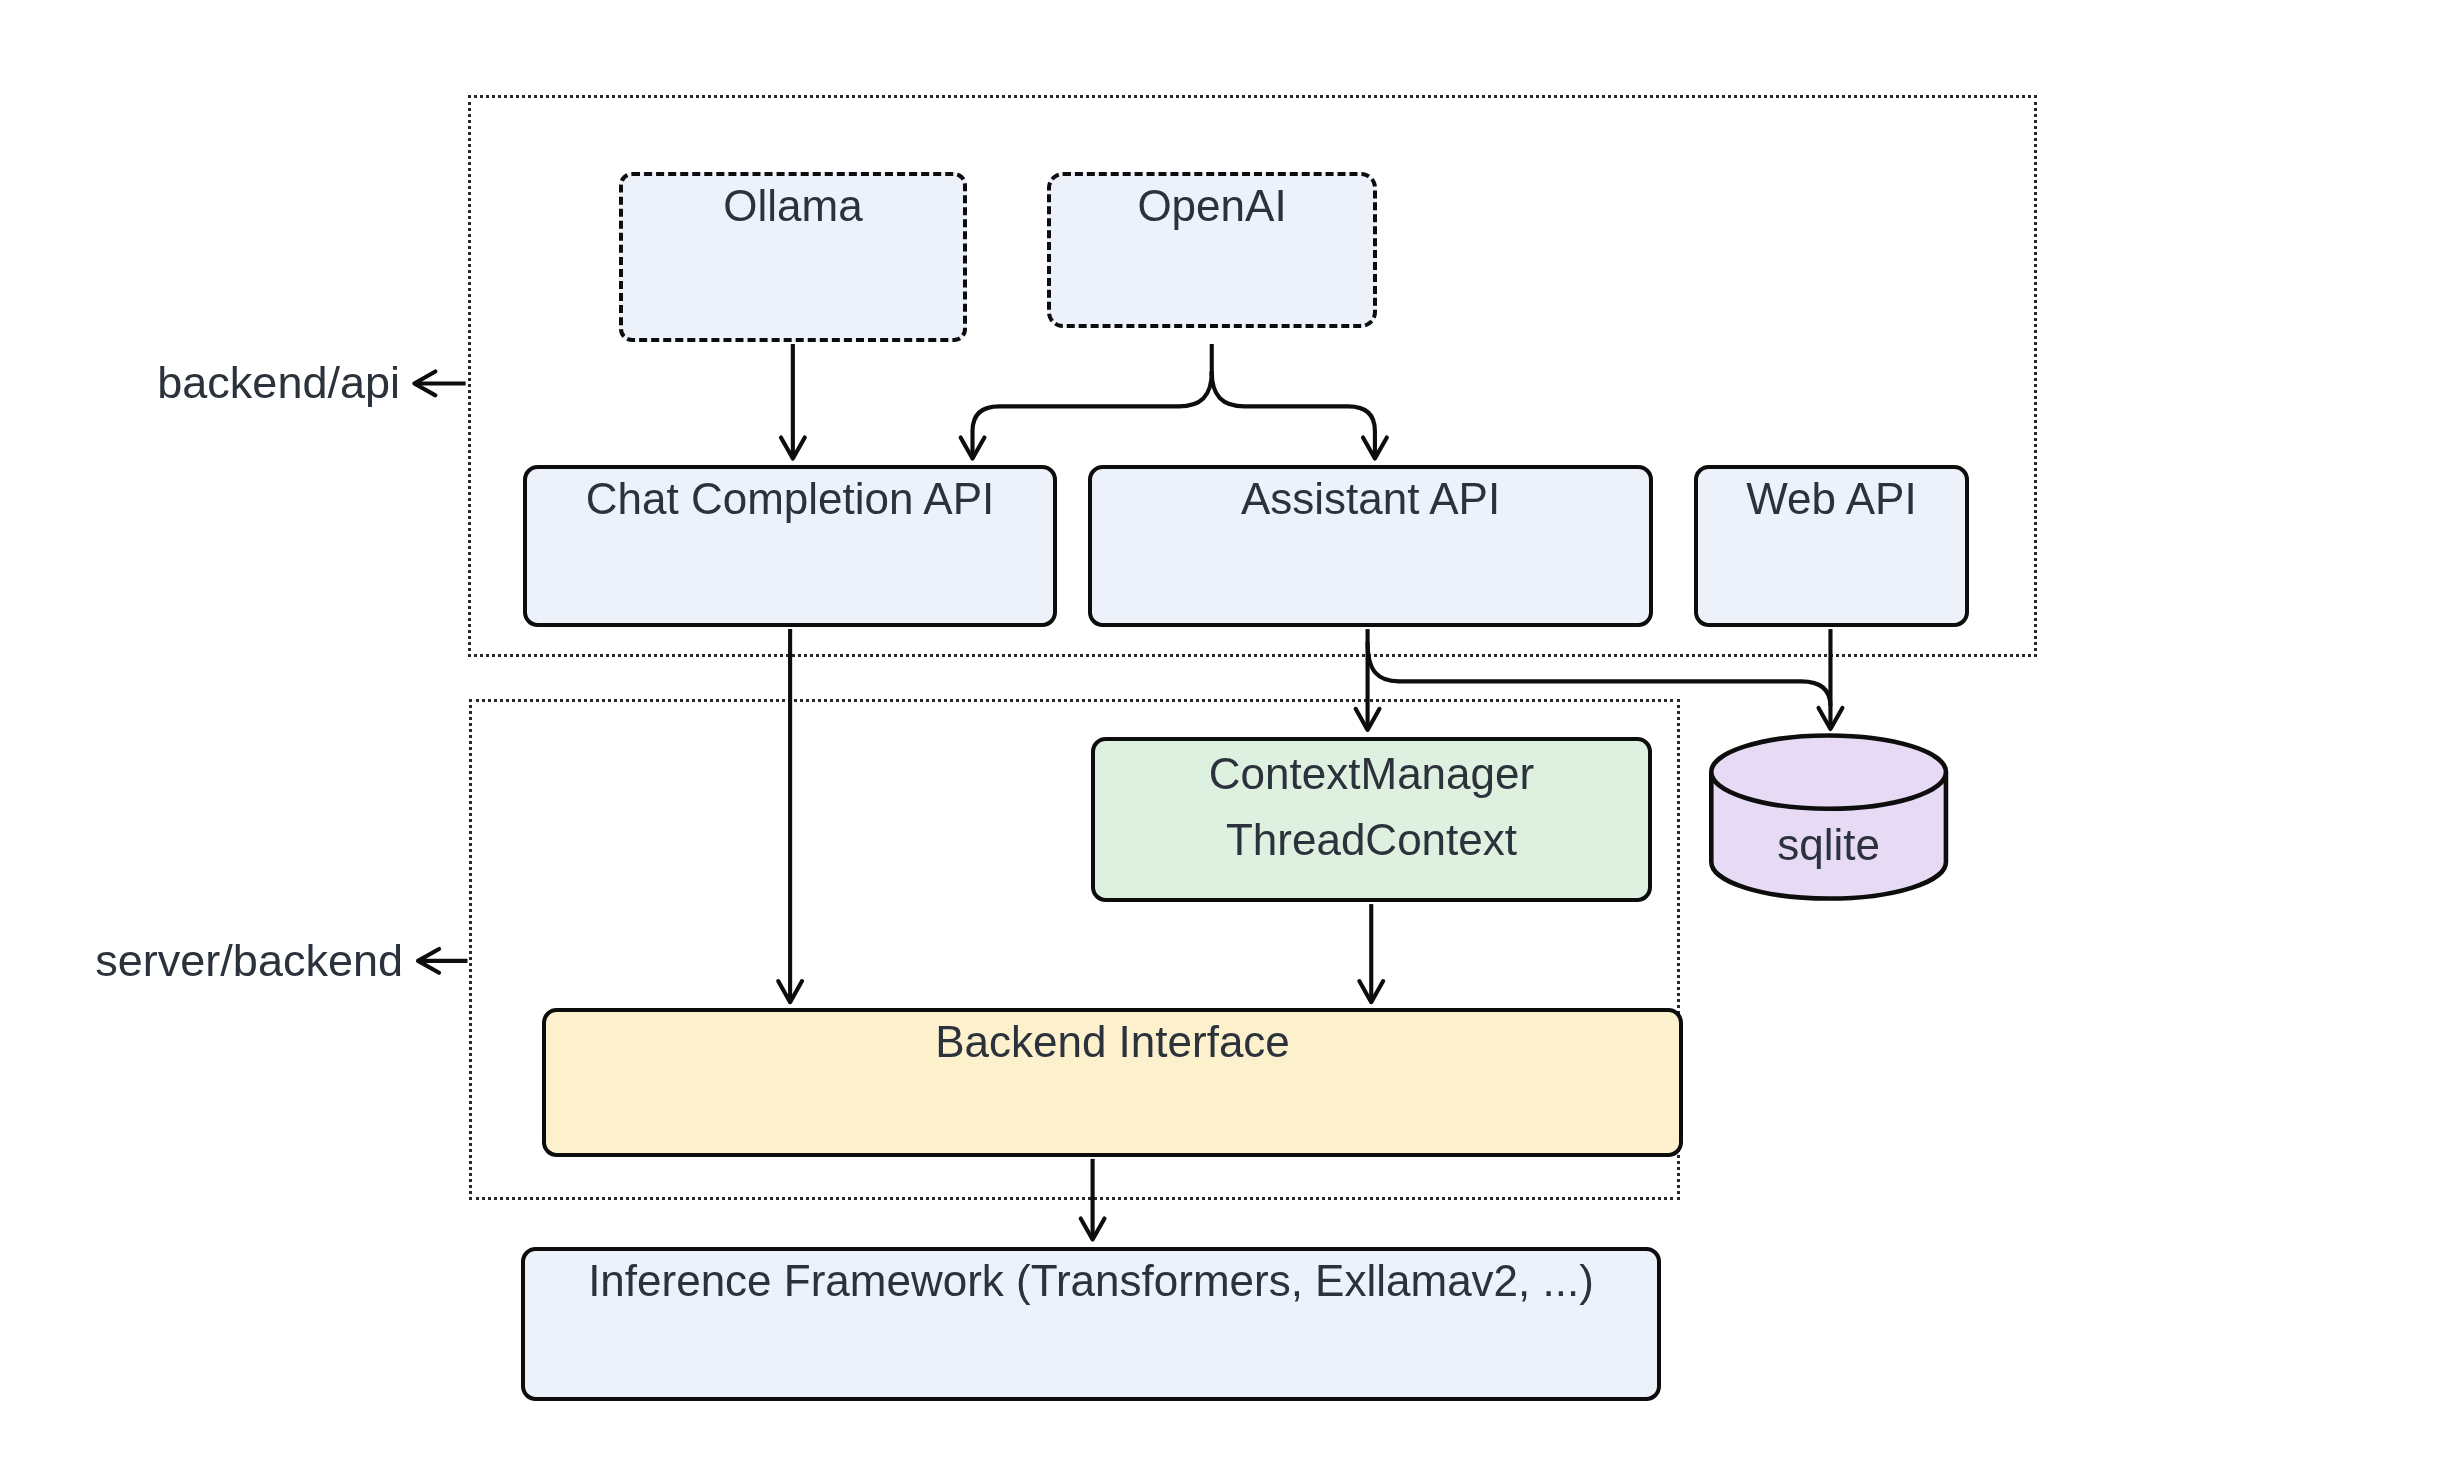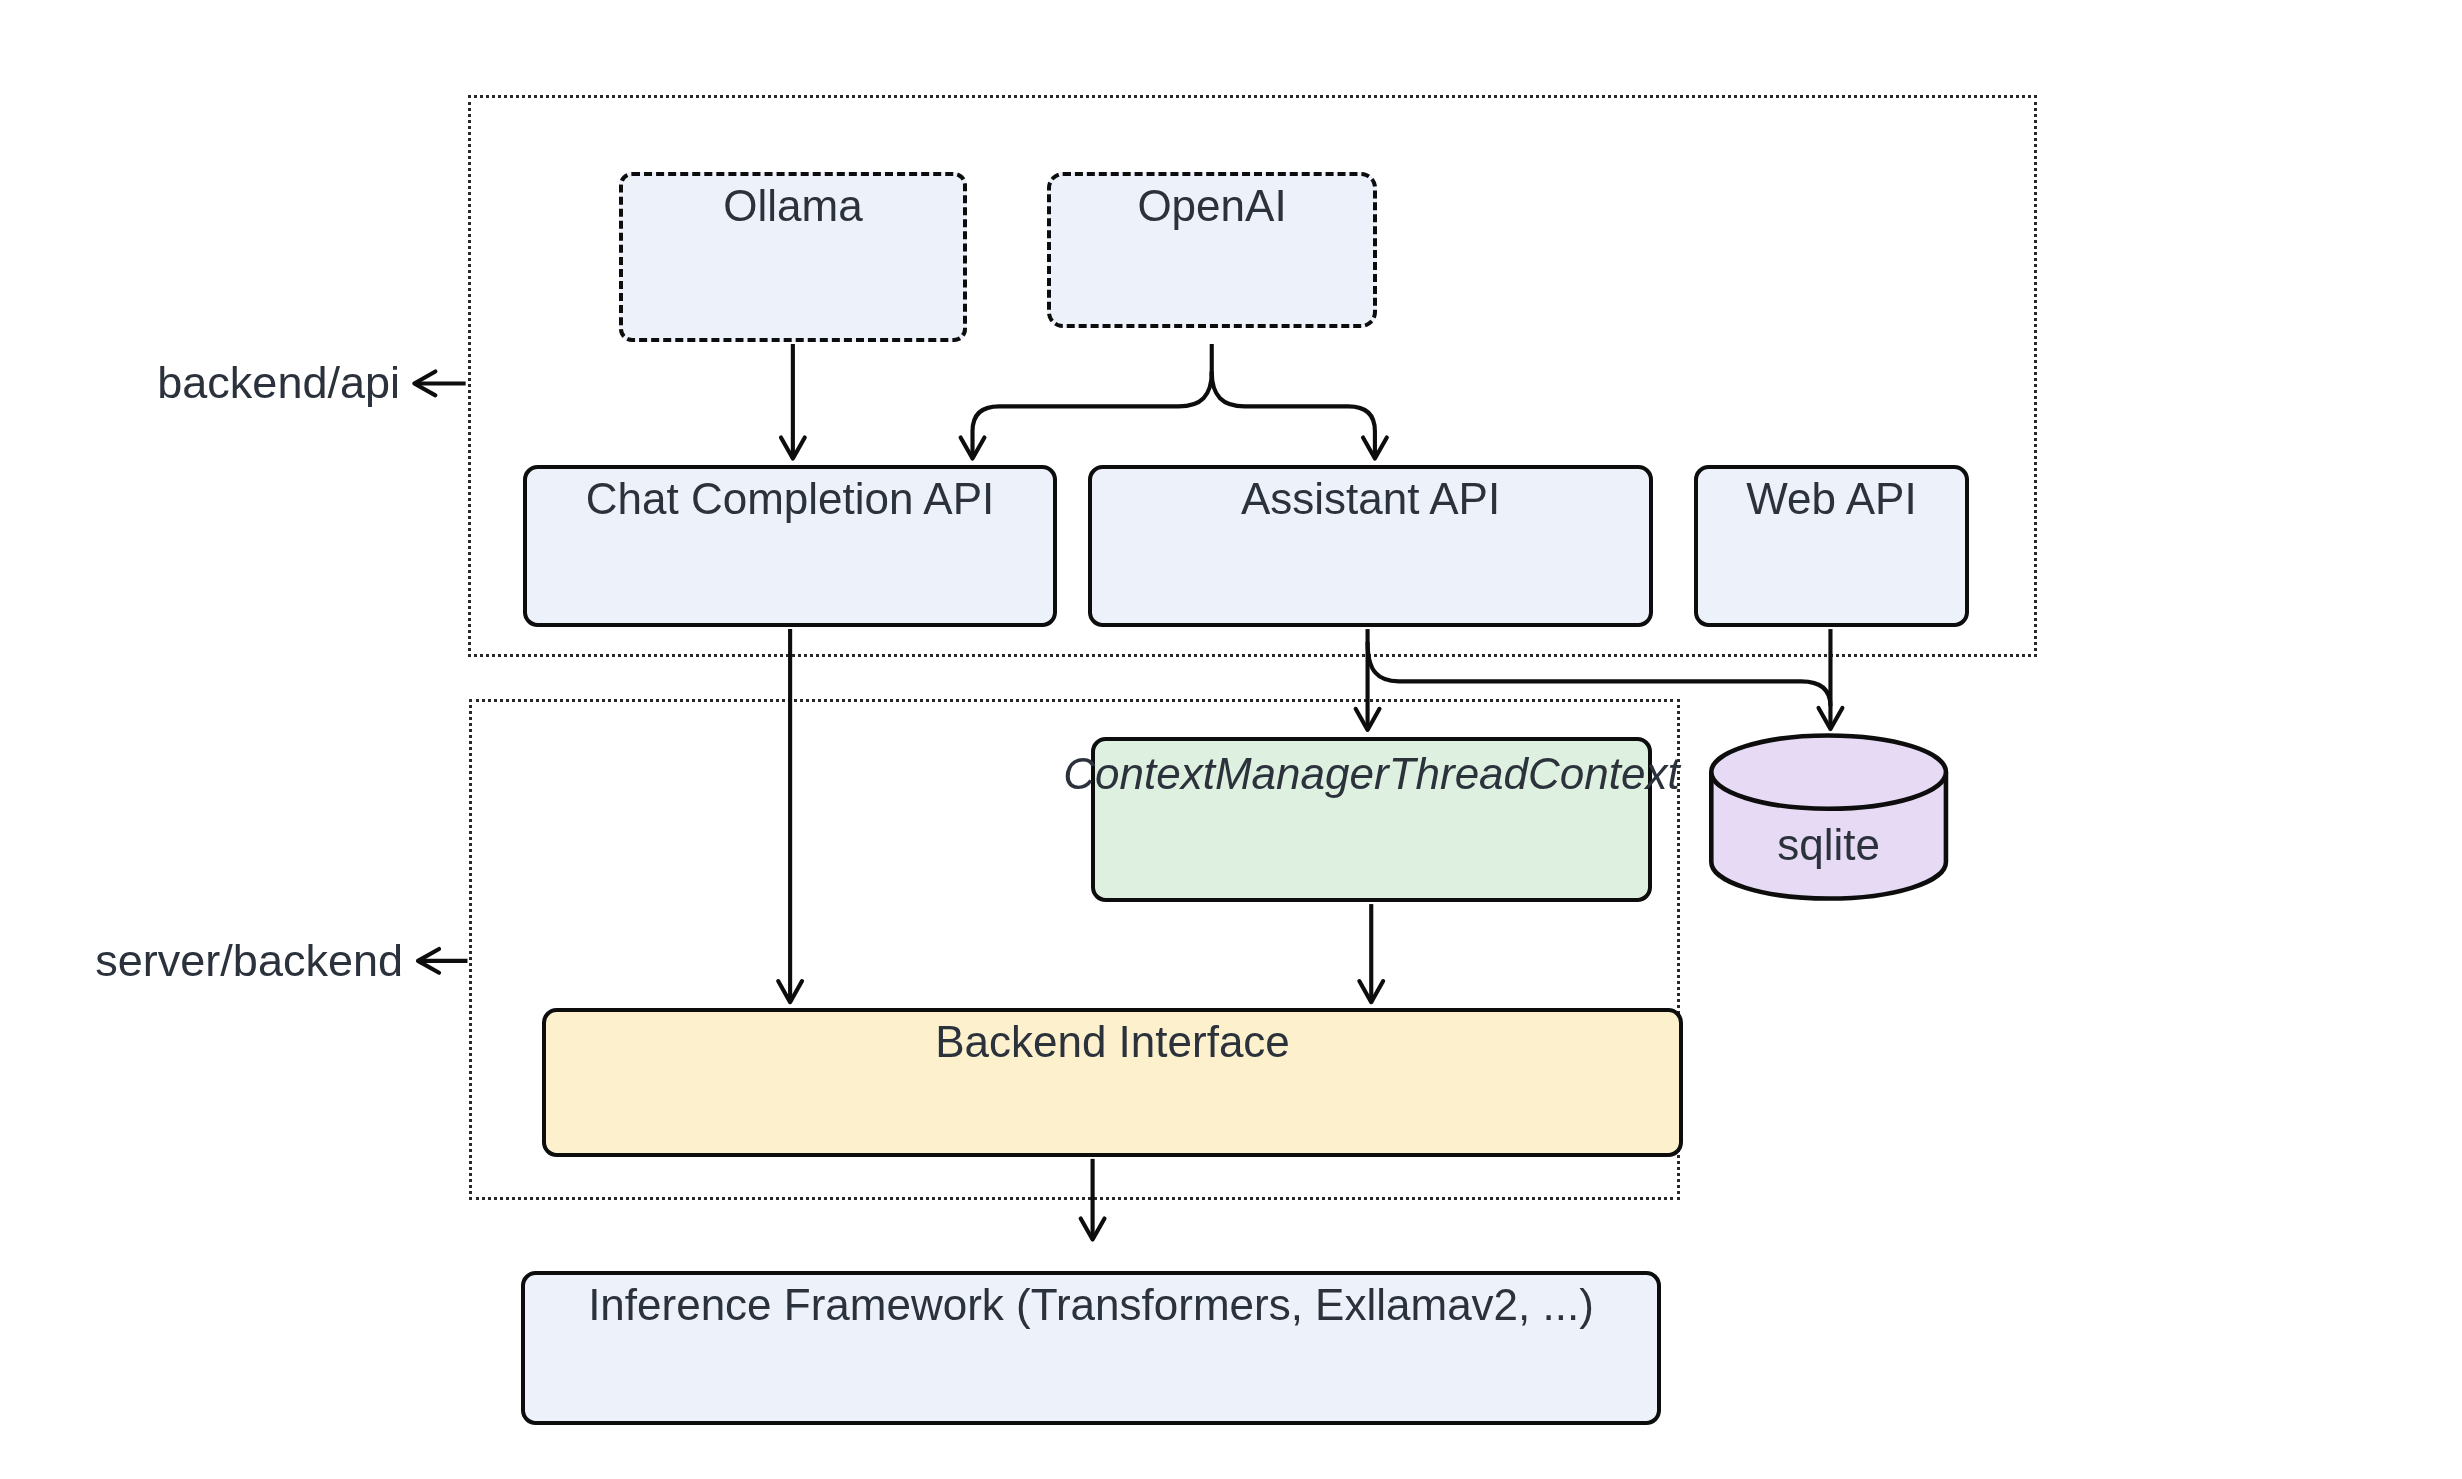--- a/index.html
+++ b/index.html
@@ -41,21 +41,21 @@
     border: 4.6px solid #0d0d0d;
     border-radius: 14.7px;
     z-index: 3;
   }
   .node.dashed {
     border-style: dashed;
     border-radius: 13px;
   }
   .node.green  { background: #def0df; }
   .node.yellow { background: #fdf0cd; }
-  .node .stack { display: flex; flex-direction: row; font-style: italic; }
+  .node .stack { display: flex; flex-direction: column; }
   .node .stack span { display: block; line-height: 66px; }
 
   
   .seclabel {
     font-size: 45px;
     line-height: 66px;
     white-space: nowrap;
     z-index: 3;
   }
   .seclabel.right-anchor { text-align: right; }
@@ -139,21 +139,21 @@
     <span class="stack">
       <span>ContextManager</span>
       <span>ThreadContext</span>
     </span>
   </div>
 
   <div class="abs node yellow" style="left:523px; top:1008px; width:1141px; height:149px;margin-left:19px;">
     <span>Backend Interface</span>
   </div>
 
-  <div class="abs node" style="left:521px; top:1247px; width:1140px; height:154px;margin-top:24px;">
+  <div class="abs node" style="left:521px; top:1247px; width:1140px; height:154px;">
     <span>Inference Framework (Transformers, Exllamav2, ...)</span>
   </div>
 
   <div class="abs seclabel right-anchor" style="right:2062px; top:350px;">backend/api</div>
 
   <div class="abs seclabel right-anchor" style="right:2059px; top:928px;">server/backend</div>
 
 
 </div>
 

